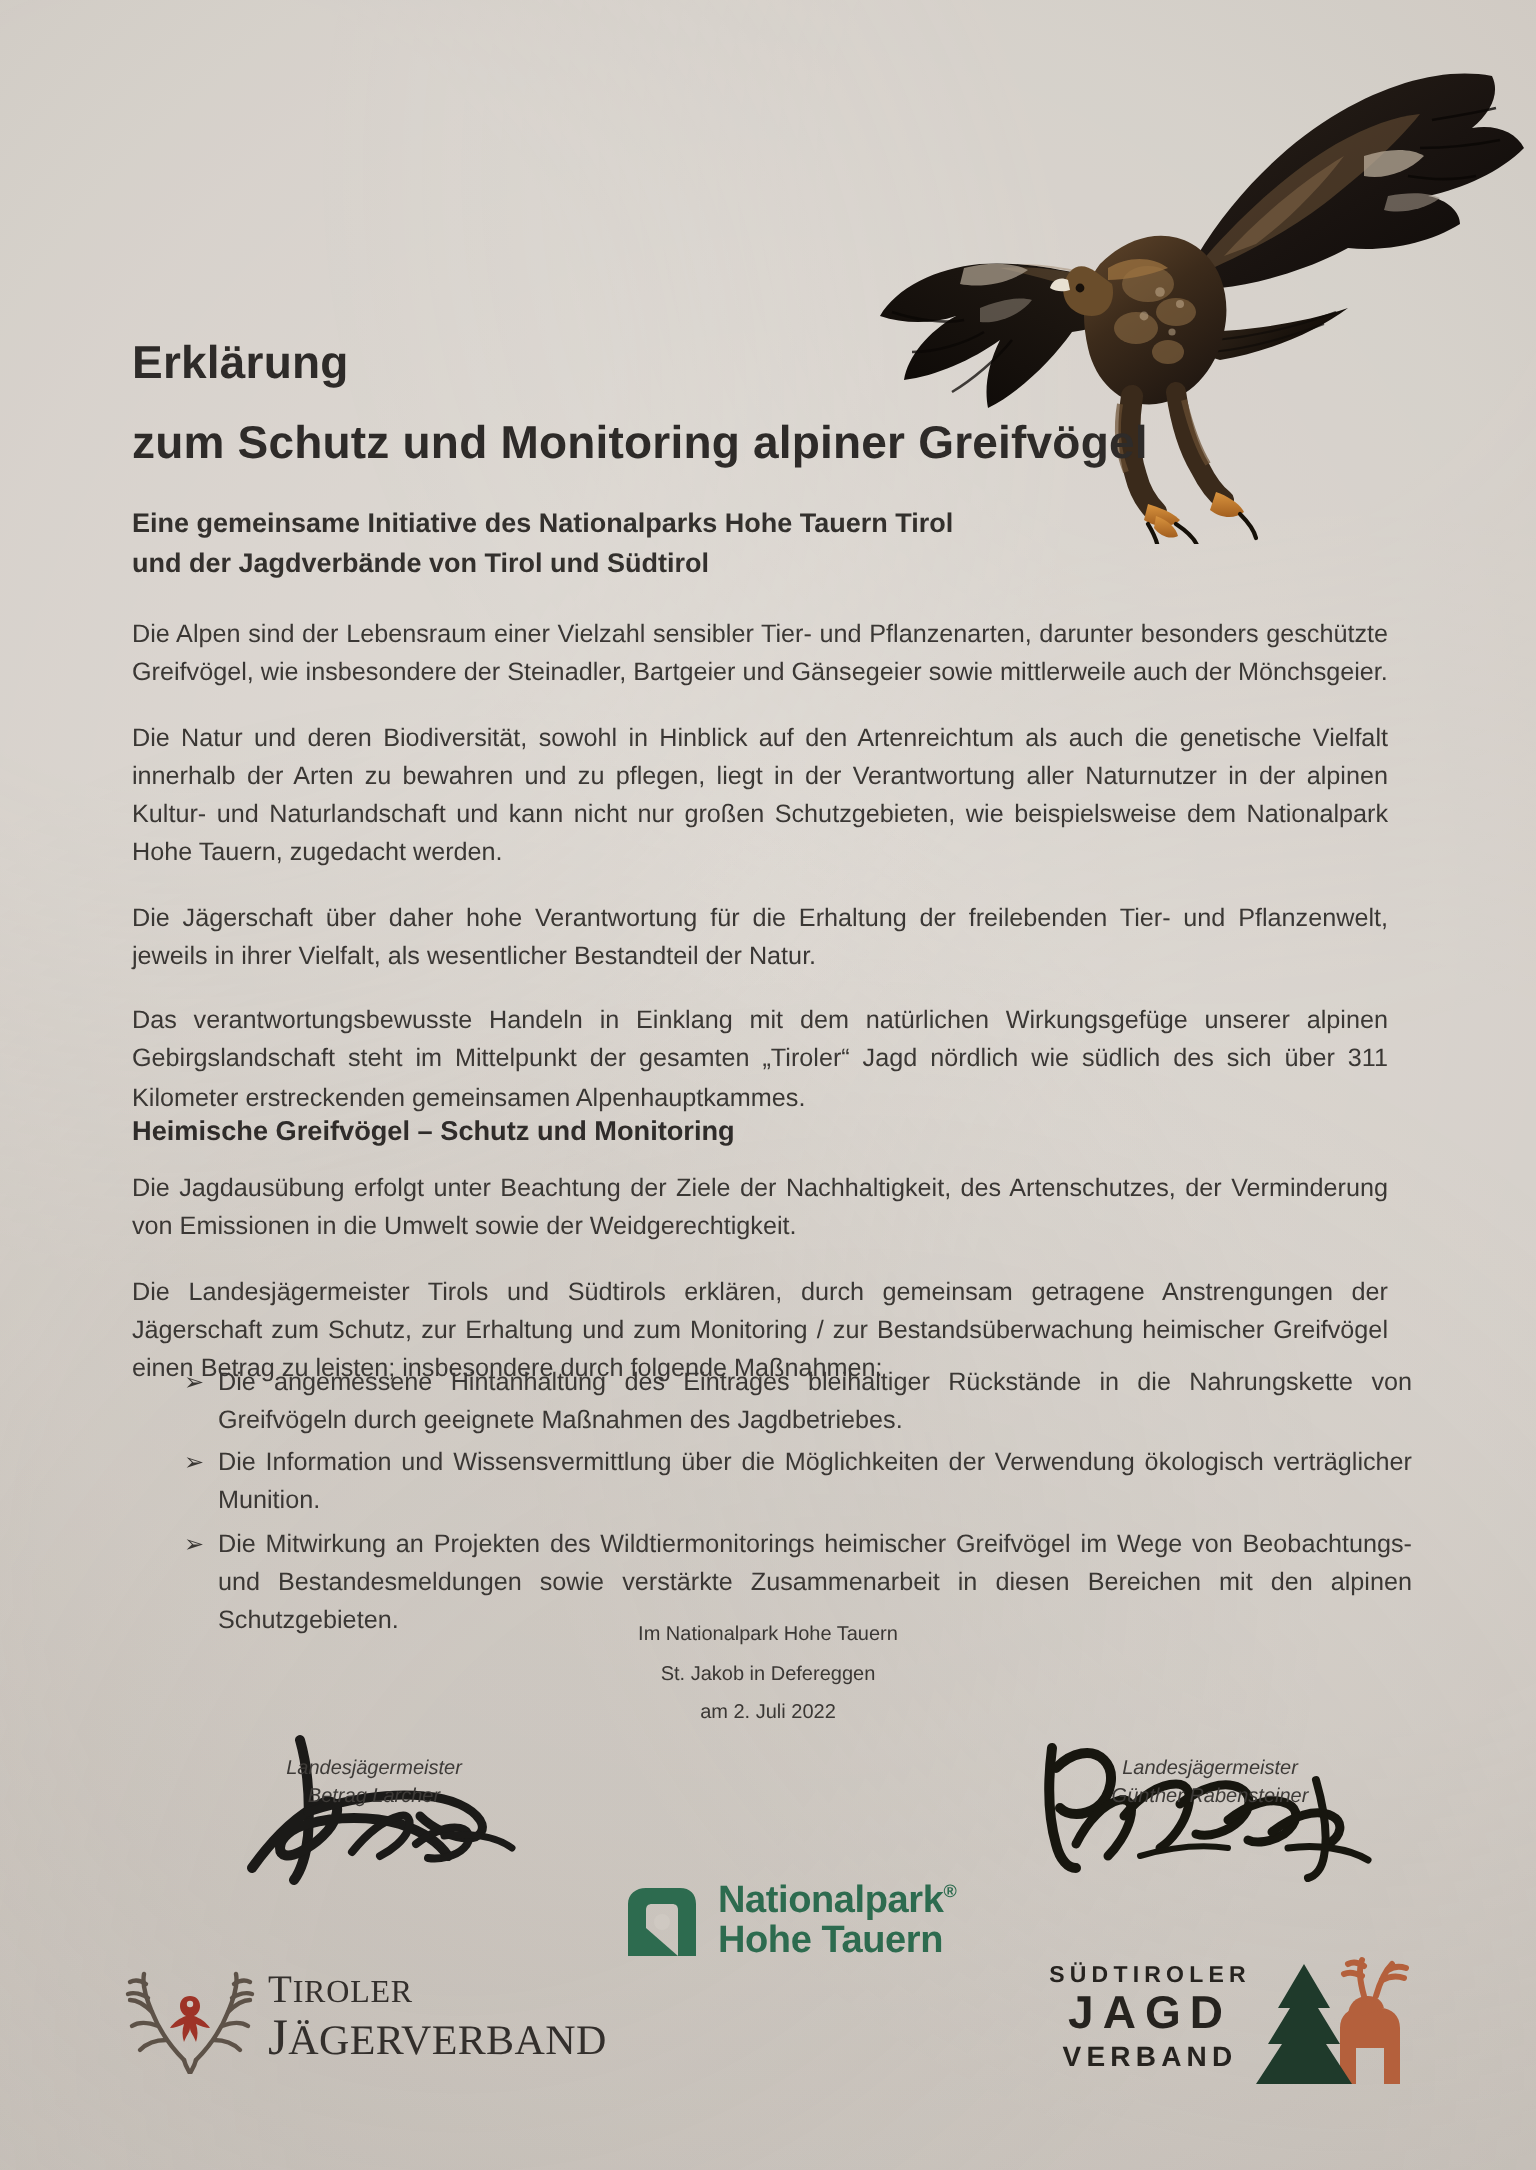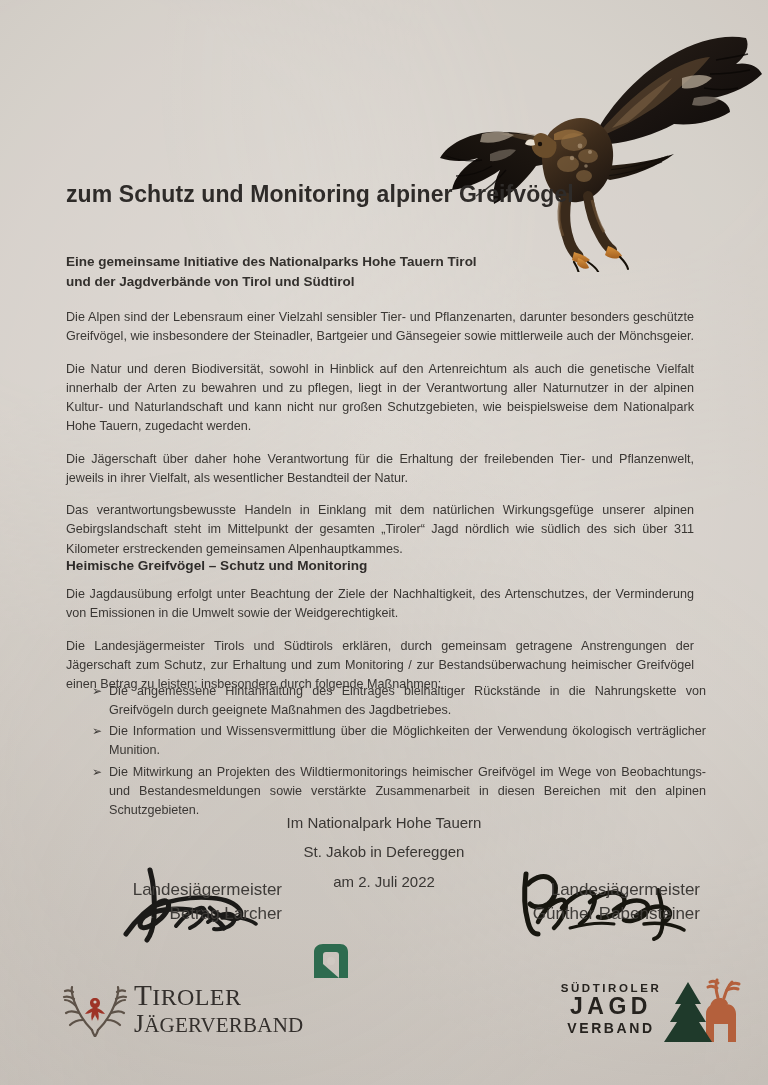--- a/index.html
+++ b/index.html
@@ -105,33 +105,34 @@
     font-size: 12px;
     color: #3a3734;
   }
 
   
   .closing {
     position: absolute;
     left: 0;
     width: 768px;
     text-align: center;
-    font-size: 15px;
+    font-size: 10px;
     color: #3a3734;
     line-height: 1.95;
   }
 
   
   .sigblock {
     position: absolute;
-    text-align: right;
-    font-size: 17px;
+    text-align: center;
+    font-size: 10px;
     color: #3e3b38;
     line-height: 1.42;
     width: 190px;
+    font-style: italic;
   }
   .sigblock .sig-svg {
     position: absolute;
     left: 0;
     top: -16px;
     width: 190px;
     height: 86px;
     pointer-events: none;
   }
   .sigblock .sig-svg svg { width:100%; height:100%; display:block; }
@@ -141,25 +142,25 @@
   .logo { position: absolute; }
 
   .np-logo { left: 312px; top: 938px; width: 172px; height: 46px; display:flex; align-items:center; gap:9px; }
   .np-mark { width: 38px; height: 38px; flex: none; }
   .np-text { font-size: 19px; font-weight: bold; color: #2d6b4f; line-height: 1.06; letter-spacing: -.2px; }
   .np-text .sup { font-size: 9px; vertical-align: super; }
 
   .tjv-logo { left: 62px; top: 978px; width: 215px; height: 62px; display:flex; align-items:center; gap:6px; }
   .tjv-mark { width: 66px; height: 58px; flex:none; }
   .tjv-text { font-family: "Liberation Serif", serif; color: #332f2c; line-height: 1.02; }
-  .tjv-text .l1 { font-size: 24px; letter-spacing: .4px; }
+  .tjv-text .l1 { font-size: 16px; letter-spacing: .4px; }
   .tjv-text .l2 { font-size: 21px; letter-spacing: .2px; }
   .cap-first { font-size: 1.22em; }
 
-  .sjv-logo { left: 552px; top: 980px; width: 190px; height: 62px; text-decoration: underline; }
+  .sjv-logo { left: 516px; top: 980px; width: 190px; height: 62px; text-decoration: underline; }
   .sjv-words { position:absolute; left:0; top:2px; width: 118px; text-align:center; color:#26231f; }
   .sjv-words .w1 { font-size: 11.5px; font-weight: bold; letter-spacing: 2.6px; }
   .sjv-words .w2 { font-size: 23px; font-weight: bold; letter-spacing: 4.5px; line-height: 1.12; }
   .sjv-words .w3 { font-size: 14px; font-weight: bold; letter-spacing: 2.6px; }
   .sjv-mark { position:absolute; left: 108px; top: -2px; width: 86px; height: 64px; }
 </style>
 </head>
 <body>
 
 <div id="page">
@@ -279,20 +280,21 @@
       </g>
       <g stroke="#151008" stroke-width="2.1" fill="none" stroke-linecap="round">
         <path d="M190 246 C196 250 200 254 201 258"></path>
         <path d="M176 246 C179 251 181 255 181 259"></path>
         <path d="M222 241 C226 245 229 249 230 253"></path>
       </g>
     </svg>
   </div>
 
   <div class="col" style="top:168px;">
+    <div class="title1">Erklärung</div>
     <div class="title2">zum Schutz und Monitoring alpiner Greifvögel</div>
   </div>
 
   <div class="col" style="top:238px; width:470px;">
     <div class="subtitle">
       <div>Eine gemeinsame Initiative des Nationalparks Hohe Tauern Tirol</div>
       <div>und der Jagdverbände von Tirol und Südtirol</div>
     </div>
   </div>
 
@@ -374,20 +376,24 @@
   </div>
 
   <div class="logo np-logo">
     <div class="np-mark">
       <svg viewBox="0 0 38 38" xmlns="http://www.w3.org/2000/svg">
         <path d="M2 36 L2 10 C2 5 6 2 11 2 L28 2 C33 2 36 5 36 10 L36 36 L27 36 L27 13 C27 11 26 10 24 10 L14 10 C12 10 11 11 11 13 L11 36 Z" fill="#2d6b4f"></path>
         <path d="M11 36 L11 22 L27 36 Z" fill="#2d6b4f"></path>
         <circle cx="19" cy="19" r="4" fill="#cfc9c2"></circle>
       </svg>
     </div>
+    <div class="np-text">
+      <div><span>Nationalpark</span><span class="sup">®</span></div>
+      <div>Hohe Tauern</div>
+    </div>
   </div>
 
   <div class="logo tjv-logo">
     <div class="tjv-mark">
       <svg viewBox="0 0 66 58" xmlns="http://www.w3.org/2000/svg">
         <g stroke="#5d5248" stroke-width="2.2" fill="none" stroke-linecap="round">
 
           <path d="M30 50 C24 44 18 36 14 26 C11 19 9 12 10 7"></path>
           <path d="M14 26 C10 22 6 20 3 20"></path>
           <path d="M17 33 C12 31 7 31 4 33"></path>

